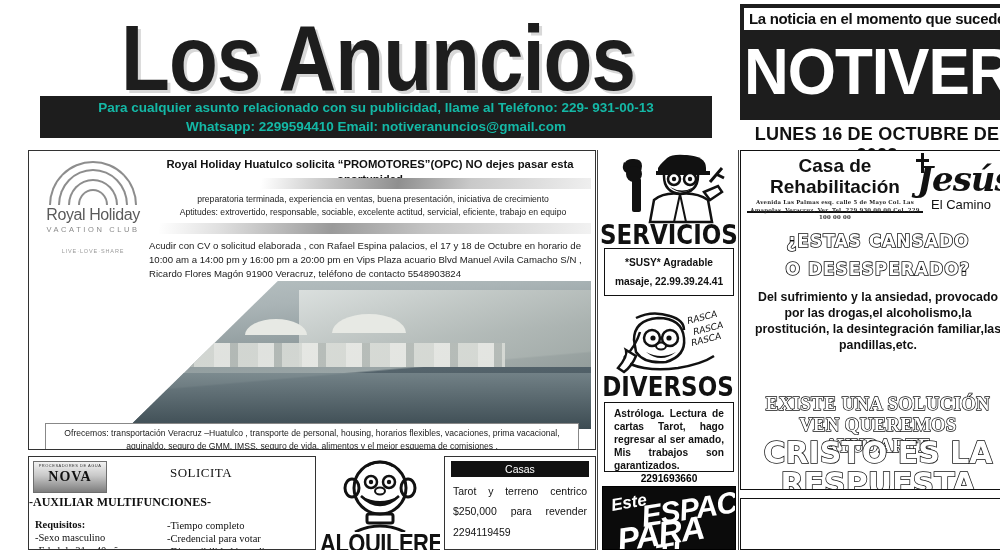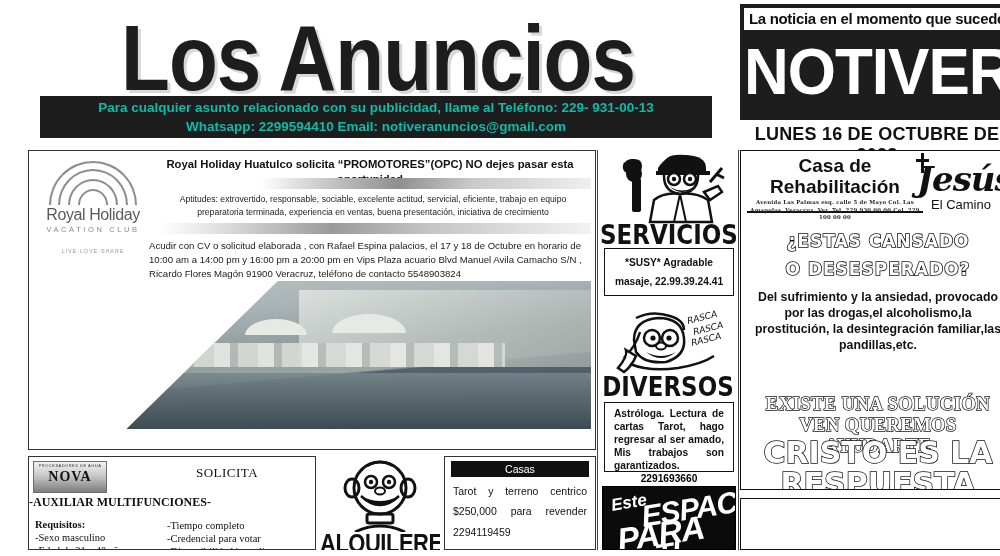--- a/index.html
+++ b/index.html
@@ -123,21 +123,21 @@
   }
   .nova-logo {
     position: absolute; left: 4px; top: 4px; width: 74px; height: 32px;
     background: linear-gradient(180deg,#f2f2f2,#c9c9c9 45%,#7d7d7d 100%);
     border: 1px solid #6e6e6e; color: #1a1a1a; overflow: hidden;
   }
   .nova-logo .t1 { font-size: 4px; letter-spacing: .5px; text-align:center; color:#333; margin-top:1px; }
   .nova-logo .t2 { font-size: 14px; font-weight: bold; text-align: center; line-height: 18px;
     color: #111; letter-spacing: 1px; font-family: "Liberation Serif", serif; }
   .nova-solicita {
-    position: absolute; left: 118px; top: 8px; width: 160px; text-align: center;
+    position: absolute; left: 92px; top: 8px; width: 160px; text-align: center;
     font-family: "Liberation Serif", serif; font-size: 13px; color: #111; letter-spacing: .5px;
   }
   .nova-title {
     position: absolute; left: 0; top: 38px; width: 288px; text-align: left;
     font-family: "Liberation Serif", serif; font-weight: bold; font-size: 12px; color: #111;
   }
   .nova-reqhead {
     position: absolute; left: 6px; top: 62px; font-family: "Liberation Serif", serif;
     font-weight: bold; font-size: 10.5px; color: #111;
   }
@@ -317,31 +317,32 @@
             <span></span>
         </div>
         <div class="rh-name">Royal Holiday</div>
         <div class="rh-sub">VACATION CLUB</div>
         <div class="rh-tag">LIVE·LOVE·SHARE</div>
       </div>
 
       <div class="rh-head">Royal Holiday Huatulco solicita  “PROMOTORES”(OPC) NO dejes pasar esta oportunidad</div>
       <div class="rh-grad1"></div>
       <div class="rh-req">
+        <div>preparatoria terminada, experiencia en ventas, buena presentación, iniciativa de crecimiento</div>
         <div>Aptitudes: extrovertido, responsable, sociable, excelente actitud, servicial, eficiente, trabajo en equipo</div>
-        <div>preparatoria terminada, experiencia en ventas, buena presentación, iniciativa de crecimiento</div>
       </div>
       <div class="rh-grad2"></div>
       <div class="rh-body">Acudir con CV o solicitud elaborada , con Rafael Espina palacios, el 17 y 18 de Octubre en horario de 10:00 am a 14:00 pm y 16:00 pm a 20:00 pm en Vips Plaza acuario Blvd Manuel Avila Camacho S/N , Ricardo Flores Magón 91900 Veracruz, teléfono de contacto 5548903824</div>
 
       <div class="rh-photo">
         <div class="rh-umb" style="left:36%;top:26%;width:62px;height:16px;"></div>
         <div class="rh-umb" style="left:52%;top:22%;width:74px;height:19px;"></div>
       </div>
 
+      <div class="rh-foot">Ofrecemos: transportación Veracruz  –Huatulco , transporte de personal, housing, horarios flexibles, vacaciones, prima vacacional, aguinaldo, seguro de GMM, IMSS, seguro de vida, alimentos y  el mejor esquema de comisiones .</div>
     </div>
 
     <div class="nova-ad">
       <div class="nova-logo">
         <div class="t1">PROCESADORES DE AGUA</div>
         <div class="t2">NOVA</div>
       </div>
       <div class="nova-solicita">SOLICITA</div>
       <div class="nova-title">-AUXILIAR MULTIFUNCIONES-</div>
       <div class="nova-reqhead">Requisitos:</div>

